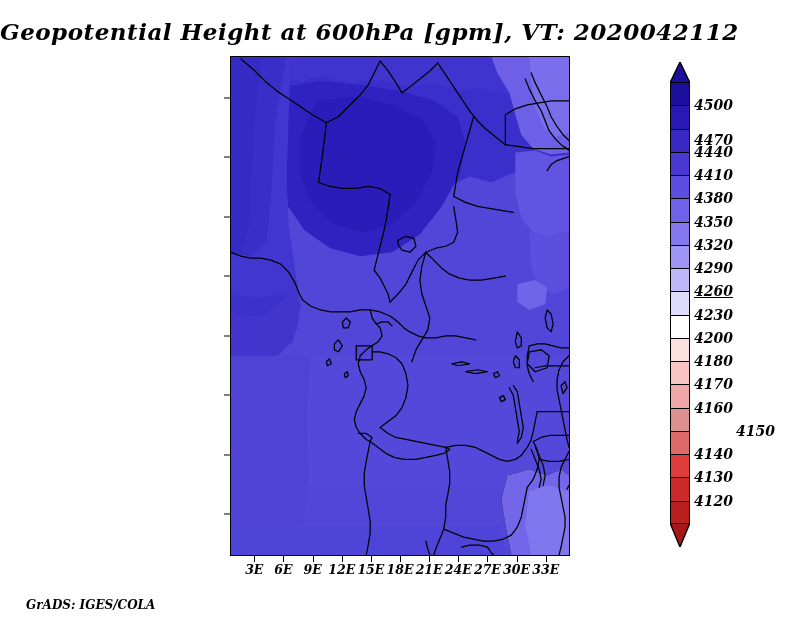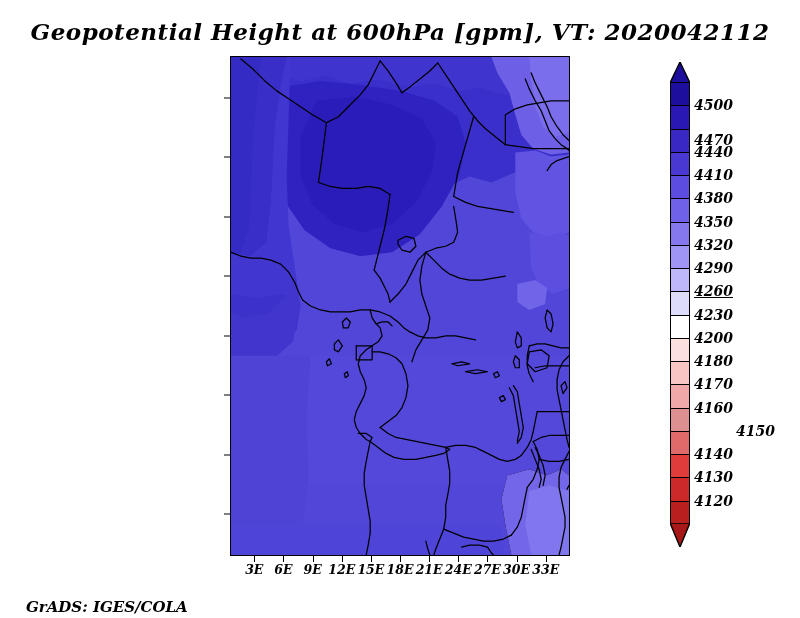--- a/index.html
+++ b/index.html
@@ -20,21 +20,21 @@
     width: 800px;
     height: 618px;
     background: #ffffff;
   }
 
   
   #title {
     position: absolute;
     left: 0;
     top: 18px;
-    width: 800px;
+    width: 668px;
     text-align: center;
     font-family: "DejaVu Serif", "Liberation Serif", serif;
     font-style: italic;
     font-weight: bold;
     font-size: 23px;
     letter-spacing: 0.5px;
     color: #000000;
     white-space: nowrap;
   }
 
@@ -172,21 +172,21 @@
   }
 
   
   #footer {
     position: absolute;
     left: 6px;
     top: 598px;
     font-family: "DejaVu Serif", "Liberation Serif", serif;
     font-style: italic;
     font-weight: bold;
-    font-size: 15px;
+    font-size: 12px;
     color: #000000;
     white-space: nowrap;
     padding-left: 20px;
   }
 </style>
 </head>
 <body>
 
 <div id="page">
 

